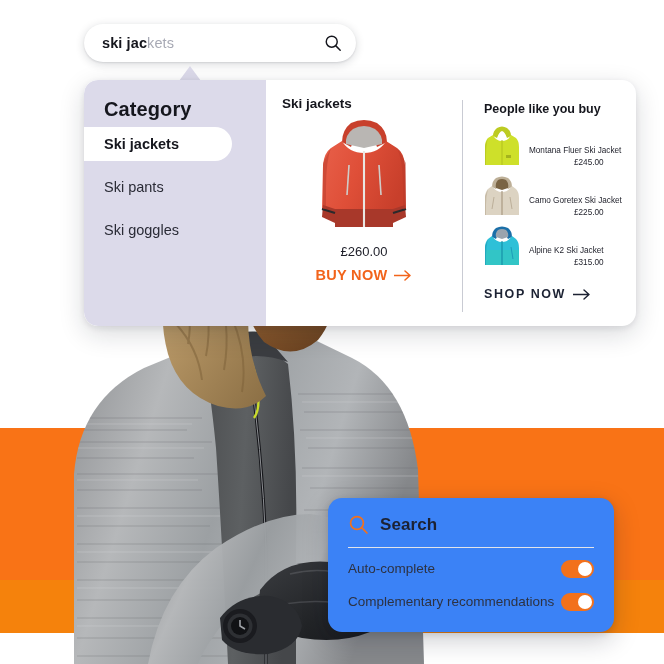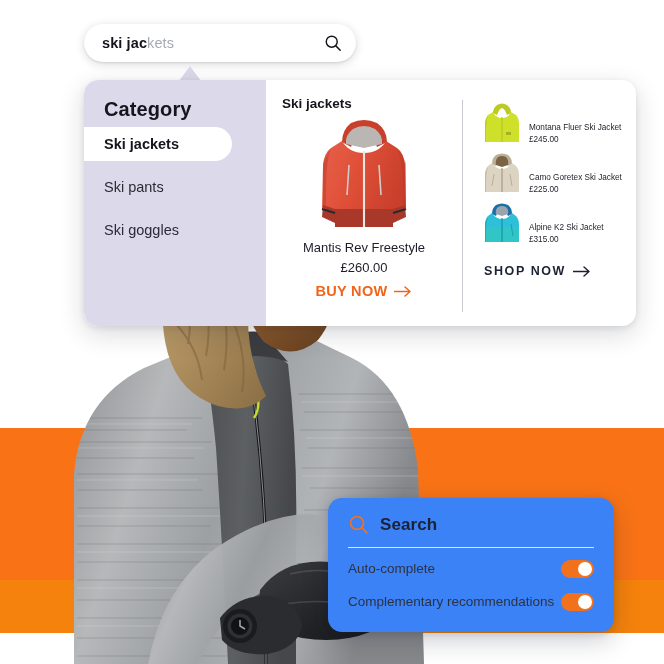--- a/index.html
+++ b/index.html
@@ -193,21 +193,21 @@
   .rec-row {
     display: flex;
     align-items: flex-end;
     gap: 9px;
     margin-bottom: 6px;
     height: 44px;
   }
   .rec-thumb { width: 36px; height: 44px; flex: 0 0 36px; }
   .rec-text { line-height: 1.45; }
   .rec-name { font-size: 8.2px; color: #1D1E28; white-space: nowrap; }
-  .rec-price { font-size: 8.2px; color: #1D1E28; }
+  .rec-price { font-size: 8.2px; color: #1D1E28; margin-left: 45px; }
   .shop-now {
     margin-top: 12px;
     font-size: 12.5px;
     font-weight: 600;
     color: #1C2233;
     letter-spacing: 1.6px;
     display: inline-flex;
     align-items: center;
     gap: 7px;
     cursor: pointer;
@@ -468,33 +468,33 @@
         <path d="M32 48 L30 78" stroke="#CFCCC8" stroke-width="1.6"></path>
         <path d="M62 48 L64 78" stroke="#CFCCC8" stroke-width="1.6"></path>
 
         <path d="M5 92 L18 96" stroke="#2A2A2C" stroke-width="2"></path>
         <path d="M89 92 L76 96" stroke="#2A2A2C" stroke-width="2"></path>
 
         <path d="M14 31 Q9 44 9 70 L9 92 L6 92 L6 46 Z" fill="#B8392A" opacity="0.5"></path>
         <path d="M80 31 Q86 44 86 70 L86 92 L89 92 L89 46 Z" fill="#B8392A" opacity="0.45"></path>
       </svg>
 
-      <div class="prod-name">Mantis Rev Freestyle</div>
       <div class="prod-price">£260.00</div>
       <div class="buy-now">
         <span>BUY NOW</span>
         <svg width="18" height="11" viewBox="0 0 18 11">
           <path d="M0 5.5 H15.5 M11 1 L16 5.5 L11 10" fill="none" stroke="#F2641B" stroke-width="1.5" stroke-linecap="round" stroke-linejoin="round"></path>
         </svg>
       </div>
     </div>
 
     <div class="v-divider"></div>
 
     <div class="right-col">
+      <div class="right-head">People like you buy</div>
 
       <div class="rec-row">
         <svg class="rec-thumb" viewBox="0 0 36 44">
           <path d="M13 3 Q18 0 23 3 Q27 6 27 11 L23 13 Q21 7 18 6 Q15 7 13 13 L9 11 Q9 6 13 3 Z" fill="#BCCB22"></path>
           <path d="M9 10 L4 13 Q1 16 1 22 L1 40 L35 40 L35 22 Q35 16 32 13 L27 10 Q24 16 18 16 Q12 16 9 10 Z" fill="#CEE02A"></path>
           <path d="M18 15 L18 40" stroke="#B4C320" stroke-width="1.1"></path>
           <path d="M4 13 Q2 20 2 30 L2 40 L1 40 L1 20 Z" fill="#AFBE1E" opacity="0.6"></path>
           <rect x="22" y="30" width="5" height="3" fill="#9AA81A" opacity="0.8"></rect>
         </svg>
         <div class="rec-text">

